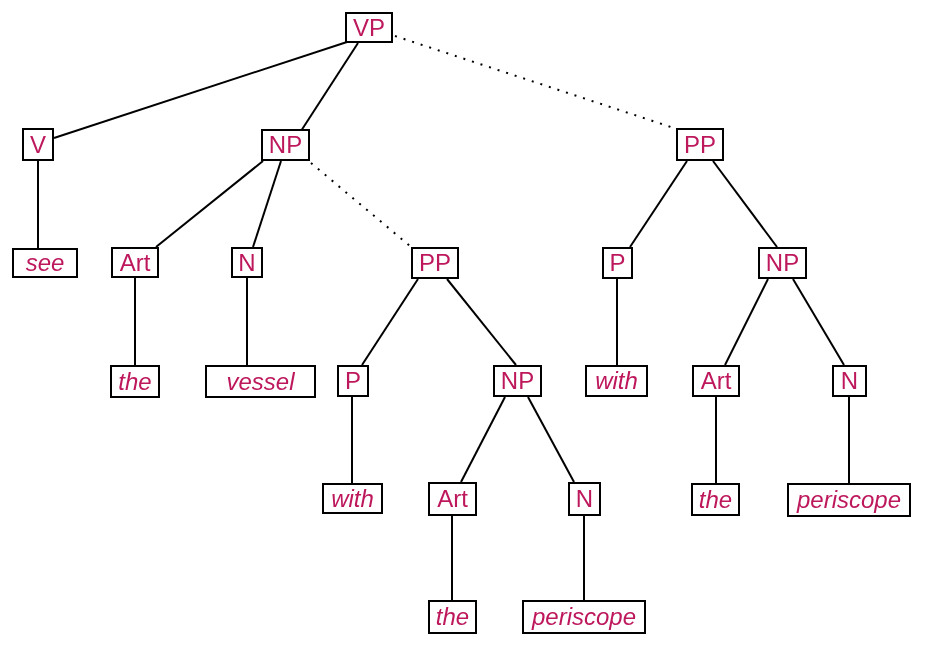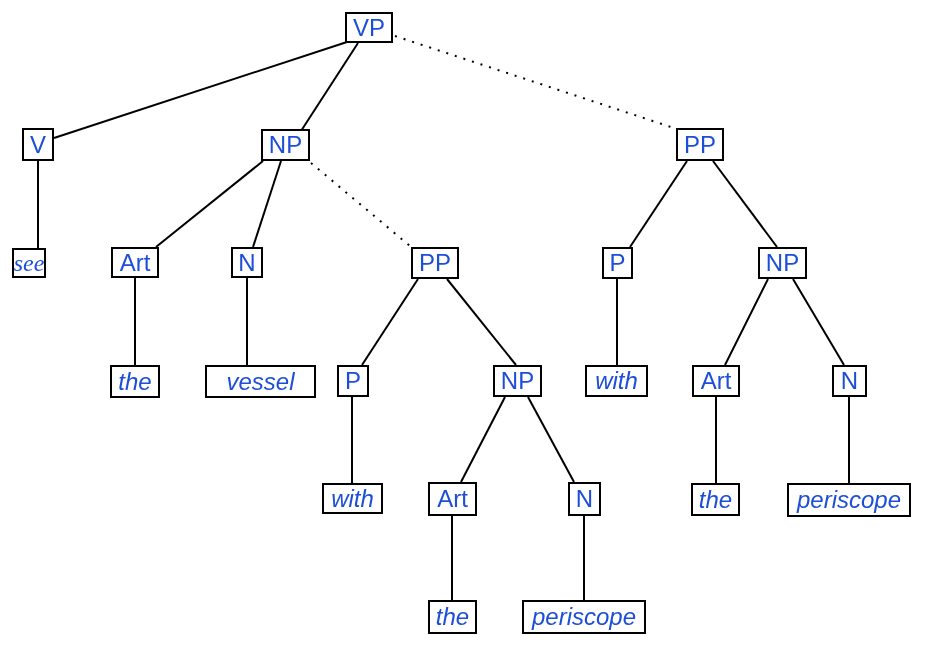--- a/index.html
+++ b/index.html
@@ -20,21 +20,21 @@
     left: 0;
     top: 0;
     width: 927px;
     height: 646px;
   }
   .node {
     position: absolute;
     box-sizing: border-box;
     border: 2px solid #000000;
     background: #ffffff;
-    color: #1d4ed8;
+    color: #be185d;
     display: flex;
     align-items: center;
     justify-content: center;
     font-size: 24px;
     line-height: 1;
     white-space: nowrap;
   }
   .node.terminal {
     font-style: italic;
   }
@@ -76,21 +76,21 @@
     <line class="solid" x1="768" y1="279" x2="725" y2="365"></line>
     <line class="solid" x1="793" y1="279" x2="844" y2="365"></line>
     <line class="solid" x1="716" y1="397" x2="716" y2="483"></line>
     <line class="solid" x1="849" y1="397" x2="849" y2="483"></line>
   </svg>
 
   <div class="node" style="left:345px; top:12px;  width:48px;  height:31px;">VP</div>
   <div class="node" style="left:22px;  top:128px; width:32px;  height:33px;">V</div>
   <div class="node" style="left:261px; top:129px; width:49px;  height:32px;">NP</div>
   <div class="node" style="left:676px; top:128px; width:48px;  height:33px;">PP</div>
-  <div class="node terminal" style="left:12px;  top:248px; width:34px;  height:30px;font-family:Liberation Serif, serif;">see</div>
+  <div class="node terminal" style="left:12px;  top:248px; width:66px;  height:30px;">see</div>
   <div class="node" style="left:111px; top:247px; width:48px;  height:31px;">Art</div>
   <div class="node" style="left:231px; top:247px; width:32px;  height:31px;">N</div>
   <div class="node" style="left:411px; top:247px; width:48px;  height:32px;">PP</div>
   <div class="node" style="left:602px; top:247px; width:31px;  height:32px;">P</div>
   <div class="node" style="left:758px; top:247px; width:49px;  height:32px;">NP</div>
   <div class="node terminal" style="left:110px; top:365px; width:50px;  height:33px;">the</div>
   <div class="node terminal" style="left:205px; top:365px; width:111px;  height:33px;">vessel</div>
   <div class="node" style="left:337px; top:365px; width:32px;  height:32px;">P</div>
   <div class="node" style="left:493px; top:365px; width:49px;  height:32px;">NP</div>
   <div class="node terminal" style="left:585px; top:365px; width:63px;  height:32px;">with</div>

